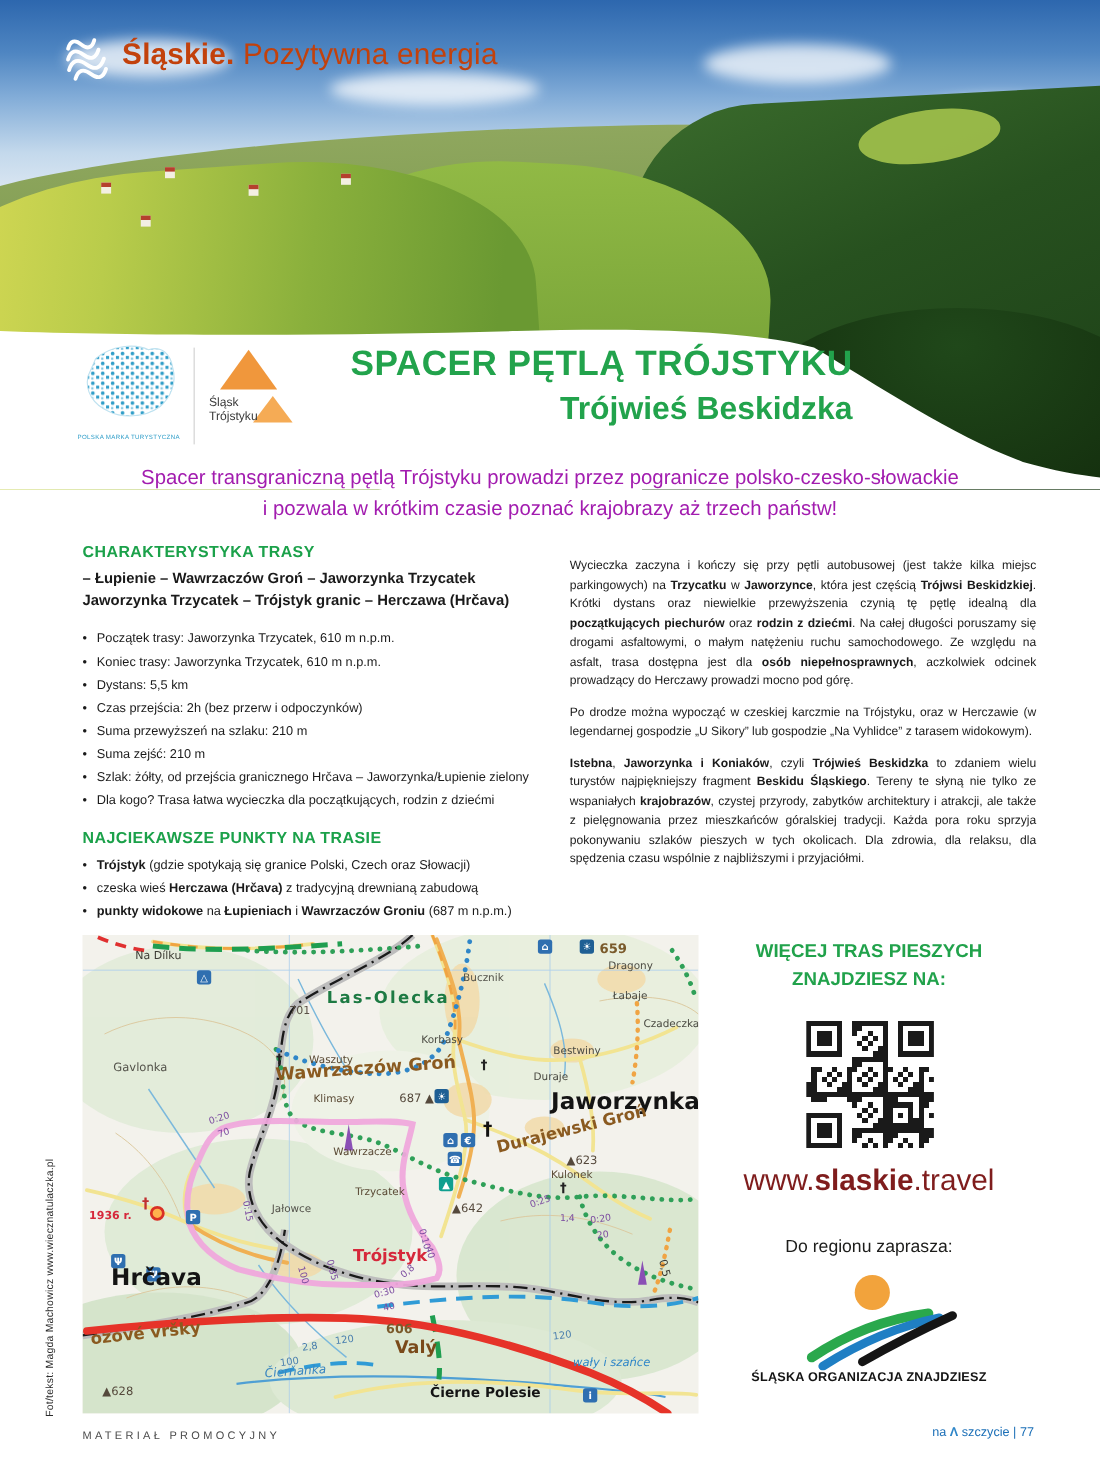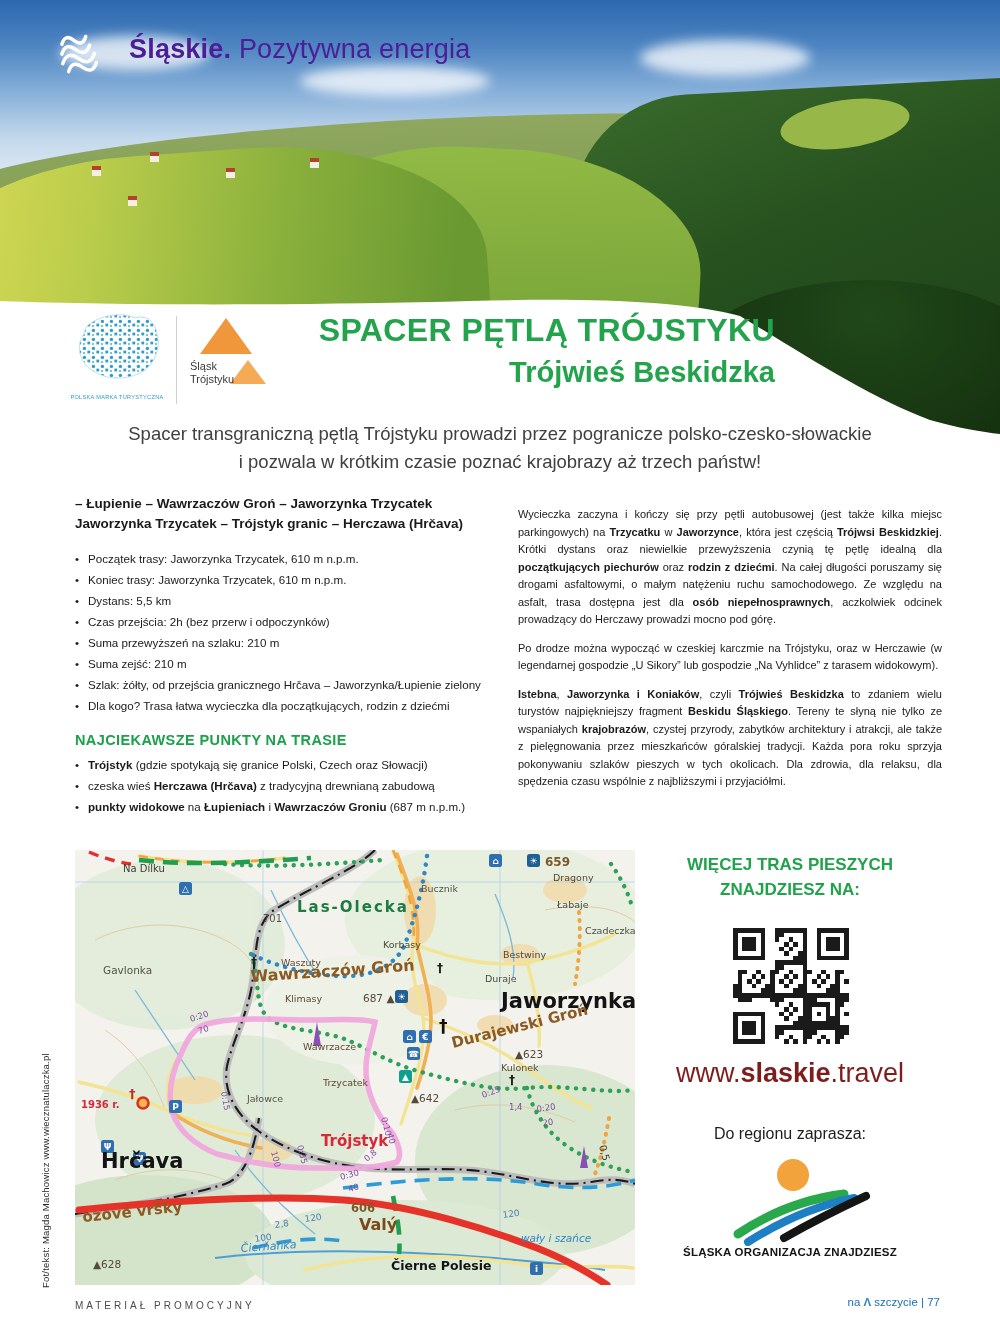--- a/index.html
+++ b/index.html
@@ -18,32 +18,32 @@
        background:linear-gradient(160deg,#3a6b2c 0%,#27511f 40%,#1b3d16 100%);transform:rotate(-3deg);}
   .sunlit{left:780px;top:100px;width:130px;height:48px;border-radius:50%;
        background:#a3c24c;transform:rotate(-8deg);opacity:.9;}
   .field-mid{left:270px;top:148px;width:430px;height:260px;border-radius:45%;
        background:linear-gradient(175deg,#93bb46,#6e9b33);transform:rotate(3deg);}
   .field-left{left:-90px;top:152px;width:580px;height:310px;border-radius:40%;
        background:linear-gradient(100deg,#d8da55 8%,#b9cc4b 32%,#8ab03c 62%,#6a9932 90%);transform:rotate(-4deg);}
   .trees-fg{left:690px;top:280px;width:360px;height:170px;border-radius:50% 50% 0 0;
        background:radial-gradient(ellipse at 50% 20%,#20481a 0%,#15310f 80%);}
   .house{width:9px;height:6px;background:#f3efe2;border-top:4px solid #b5402e;}
-  #brand{left:56px;top:24px;display:flex;align-items:center;gap:23px;color:#4c1d95;}
+  #brand{left:56px;top:24px;display:flex;align-items:center;gap:5px;color:#c2410c;}
   #brand .txt{font-size:27px;letter-spacing:.2px;}
   
   #title-block{left:255px;top:312px;width:520px;text-align:right;color:#22a34c;font-weight:700;}
   #title-block .l1{font-size:32px;letter-spacing:.4px;}
   #title-block .l2{font-size:29px;margin-top:7px;}
   .vdivider{left:176px;top:316px;width:1px;height:88px;background:#cfcfcf;}
   #pmt{left:70px;top:310px;width:94px;text-align:center;}
   #pmt .cap{font-size:5.6px;color:#2e9dc8;letter-spacing:.3px;margin-top:2px;}
   #sc-logo{left:196px;top:316px;width:90px;}
   #sc-cap{left:190px;top:360px;font-size:11px;color:#3a3a3a;line-height:13px;}
-  #intro{left:70px;top:420px;width:860px;text-align:center;color:#404040;font-size:18.5px;line-height:28px;}
+  #intro{left:70px;top:420px;width:860px;text-align:center;color:#a21caf;font-size:18.5px;line-height:28px;}
   
   #leftcol{left:75px;top:494px;width:438px;}
   .h-green{color:#1ba14a;font-weight:700;font-size:14.5px;letter-spacing:.4px;margin:0 0 6px 0;}
   #route{font-weight:700;font-size:13.5px;line-height:20px;margin-bottom:14px;}
   ul.dots{list-style:none;margin:0;padding:0;font-size:11.6px;line-height:21px;}
   ul.dots li{padding-left:13px;position:relative;}
   ul.dots li:before{content:"•";position:absolute;left:0;top:0;}
   #leftcol .h2{margin-top:16px;}
   #rightcol{left:518px;top:506px;width:424px;font-size:11px;line-height:17.5px;text-align:justify;}
   #rightcol p{margin:0 0 11px 0;}
@@ -131,20 +131,21 @@
     <div class="l1">SPACER PĘTLĄ TRÓJSTYKU</div>
     <div class="l2">Trójwieś Beskidzka</div>
   </div>
 
   <div id="intro" class="abs">
     <div>Spacer transgraniczną pętlą Trójstyku prowadzi przez pogranicze polsko-czesko-słowackie</div>
     <div>i pozwala w krótkim czasie poznać krajobrazy aż trzech państw!</div>
   </div>
 
   <div id="leftcol" class="abs">
+    <div class="h-green">CHARAKTERYSTYKA TRASY</div>
     <div id="route">
       <div>– Łupienie – Wawrzaczów Groń – Jaworzynka Trzycatek</div>
       <div>Jaworzynka Trzycatek – Trójstyk granic – Herczawa (Hrčava)</div>
     </div>
     <ul class="dots">
         <li>Początek trasy: Jaworzynka Trzycatek, 610 m n.p.m.</li>
         <li>Koniec trasy: Jaworzynka Trzycatek, 610 m n.p.m.</li>
         <li>Dystans: 5,5 km</li>
         <li>Czas przejścia: 2h (bez przerw i odpoczynków)</li>
         <li>Suma przewyższeń na szlaku: 210 m</li>

